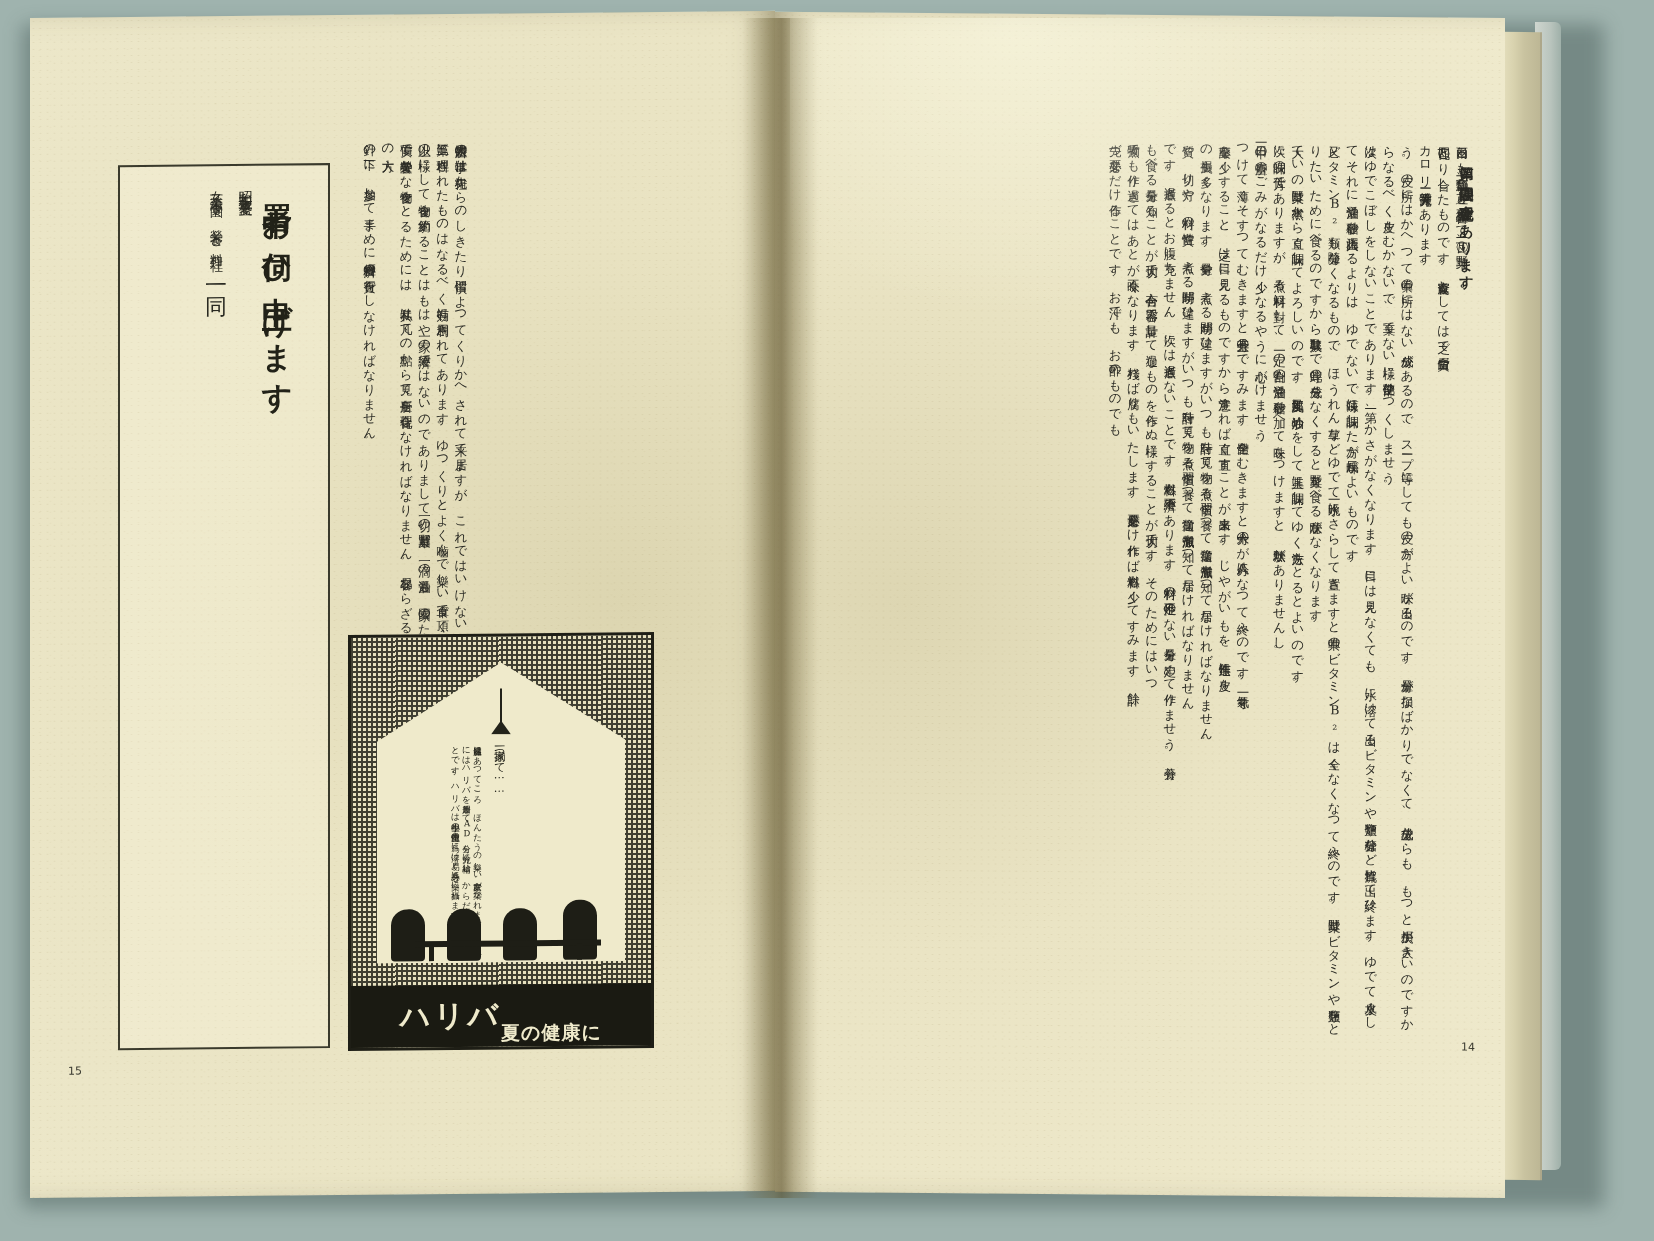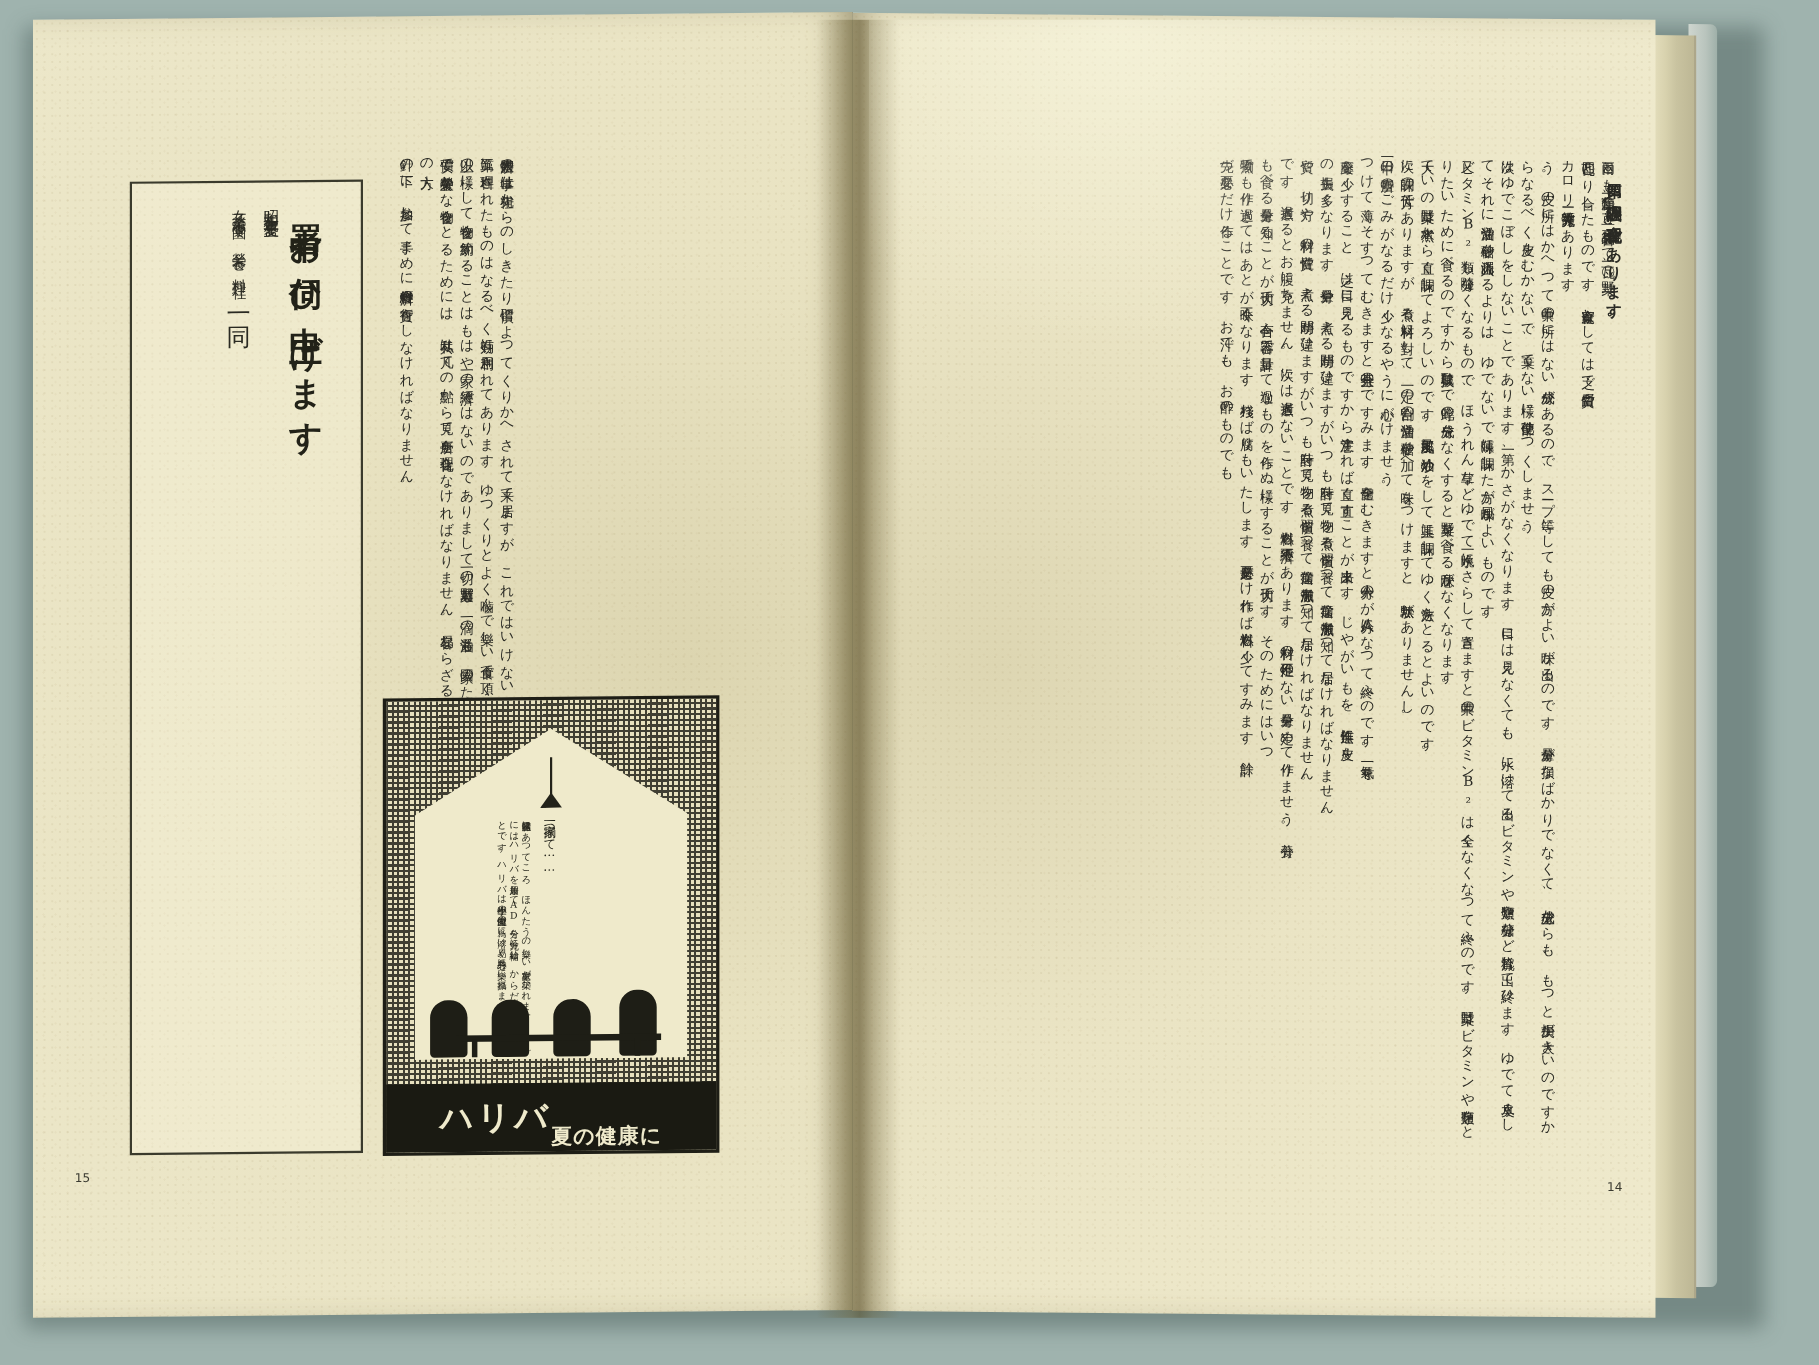--- a/index.html
+++ b/index.html
@@ -107,21 +107,21 @@
   }
   #right-head{
     position:absolute;right:28px;top:138px;height:290px;
     font-size:14px;font-weight:bold;letter-spacing:1px;
     z-index:6;
   }
   .pagenum{
     position:absolute;font-size:11px;color:#3a3a30;font-family:"DejaVu Sans",sans-serif;
     z-index:7;
   }
-  #pn-right{right:30px;bottom:112px;}
+  #pn-right{right:30px;bottom:144px;}
   #pn-left{left:38px;bottom:120px;}
 
   
   #left-body{
     position:absolute;
     left:20px;top:120px;width:420px;height:900px;
     display:flex;flex-direction:row-reverse;
     z-index:6;
   }
   #left-body .col{ font-size:12.5px;height:100%; }

